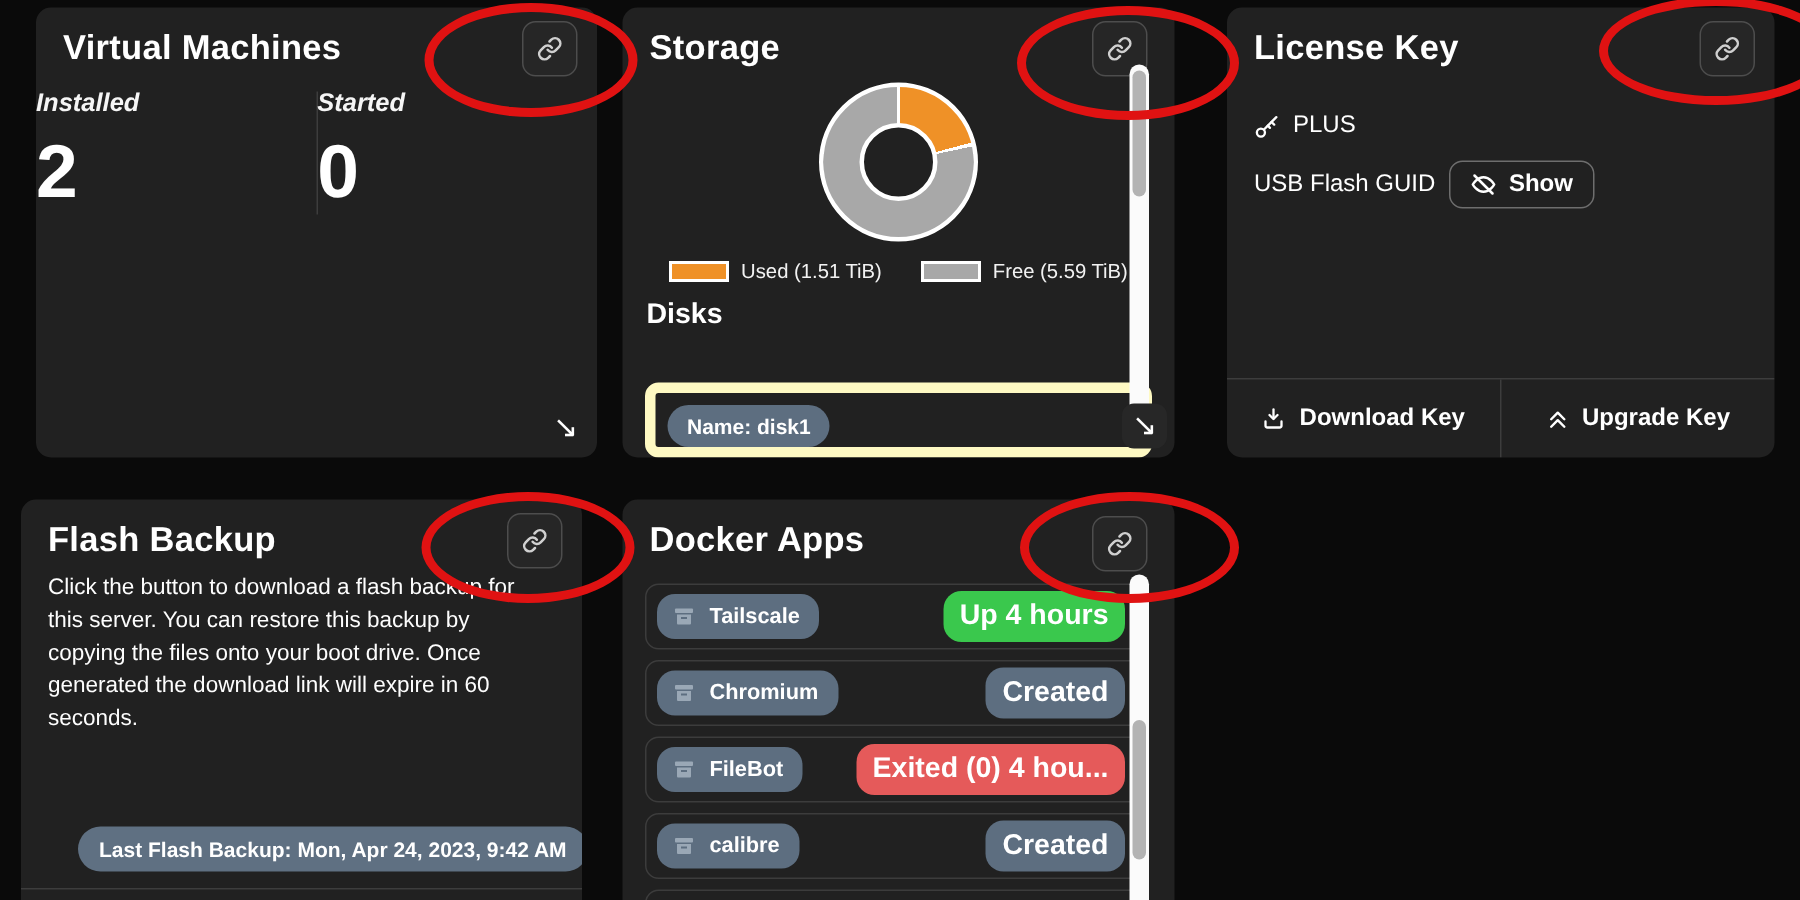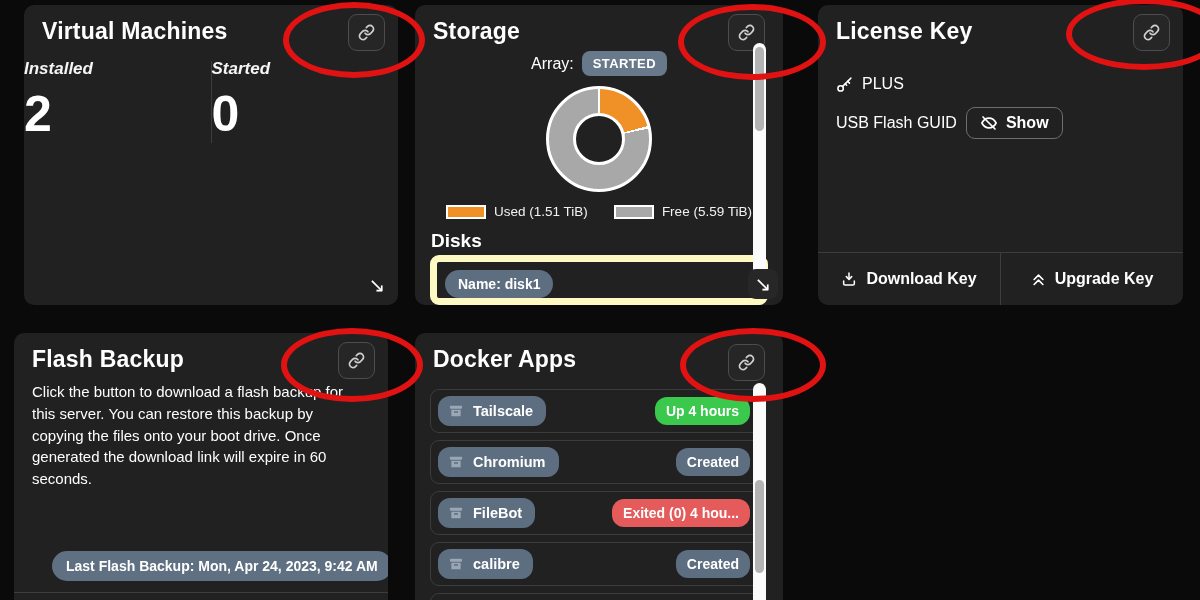--- a/index.html
+++ b/index.html
@@ -76,21 +76,21 @@
     font-weight:700; font-size:14px; padding:7px 14px; border-radius:15px; white-space:nowrap; }
   .flash-divider { position:absolute; left:0; right:0; top:259px; height:1px; background:#3d3d3d; }
 
   
   .docker-list { position:absolute; left:15px; top:56px; width:333px; }
   .docker-row { height:44px; border:1px solid #3c3c3c; border-radius:9px; margin-bottom:7px;
     display:flex; align-items:center; justify-content:space-between; padding:0 12px 0 7px; }
   .app-pill { display:flex; align-items:center; gap:9px; background:#5d6e80; color:#fff;
     font-weight:700; font-size:14.5px; padding:7px 13px 7px 10px; border-radius:12px;
     cursor:pointer; }
-  .status-badge { color:#fff; font-weight:700; font-size:14px; padding:6px 11px;
+  .status-badge { color:#fff; font-weight:700; font-size:19px; padding:6px 11px;
     border-radius:12px; white-space:nowrap; }
   .status-badge.success { background:#3ac84d; }
   .status-badge.neutral { background:#5d6e80; }
   .status-badge.danger  { background:#e55a5a; }
 
   
   .annot { position:absolute; border:6px solid #e01212; border-radius:50%;
     background:transparent; pointer-events:none; z-index:9; }
 </style>
 </head>
@@ -126,24 +126,20 @@
     <div class="card-head">
       <h2 class="card-title">Storage</h2>
       <button class="link-btn" style="right:18px;">
         <svg width="17" height="17" viewBox="0 0 24 24" fill="none" stroke-width="2.4" stroke-linecap="round" stroke-linejoin="round">
           <path d="M10 13a5 5 0 0 0 7.54.54l3-3a5 5 0 0 0-7.07-7.07l-1.72 1.71"></path>
           <path d="M14 11a5 5 0 0 0-7.54-.54l-3 3a5 5 0 0 0 7.07 7.07l1.71-1.71"></path>
         </svg>
       </button>
     </div>
     <div class="storage-center">
-      <div class="array-row">
-        <span class="array-label">Array:</span>
-        <span class="badge-pill">STARTED</span>
-      </div>
       <div class="donut" style="background: conic-gradient(rgb(255, 255, 255) 0deg, rgb(255, 255, 255) 1.5deg, rgb(239, 145, 39) 1.5deg, rgb(239, 145, 39) 75.0634deg, rgb(255, 255, 255) 75.0634deg, rgb(255, 255, 255) 78.0634deg, rgb(168, 168, 168) 78.0634deg, rgb(168, 168, 168) 358.5deg, rgb(255, 255, 255) 358.5deg, rgb(255, 255, 255) 360deg);"></div>
       <div class="legend">
         <div class="legend-item">
           <span class="swatch" style="background:#ef9127;"></span>
           <span>Used (1.51 TiB)</span>
         </div>
         <div class="legend-item">
           <span class="swatch" style="background:#a8a8a8;"></span>
           <span>Free (5.59 TiB)</span>
         </div>

